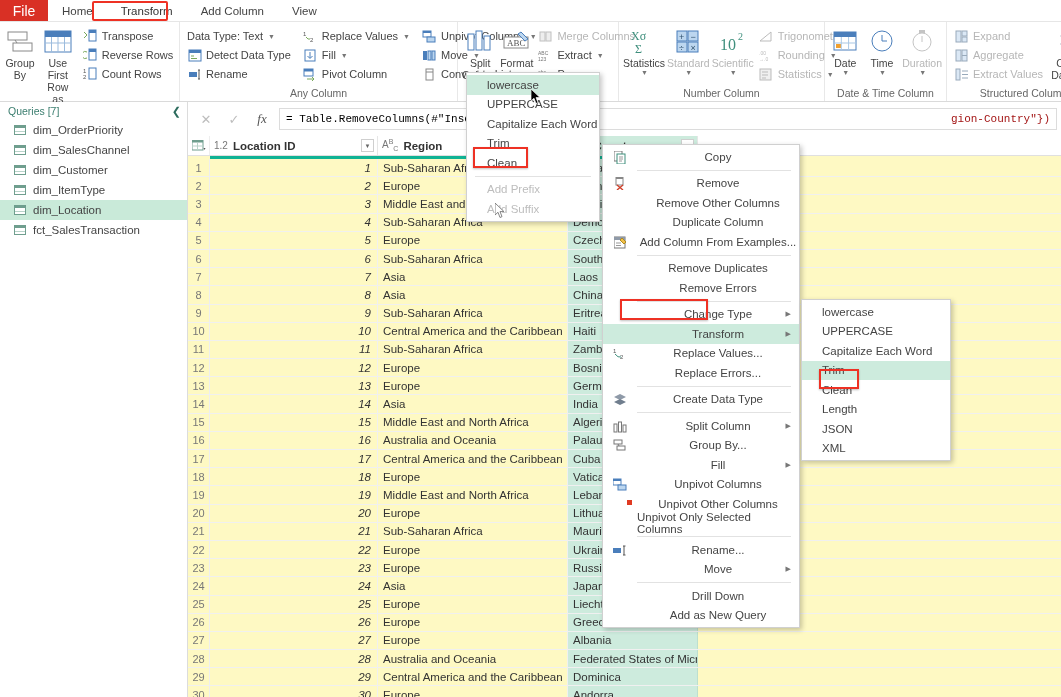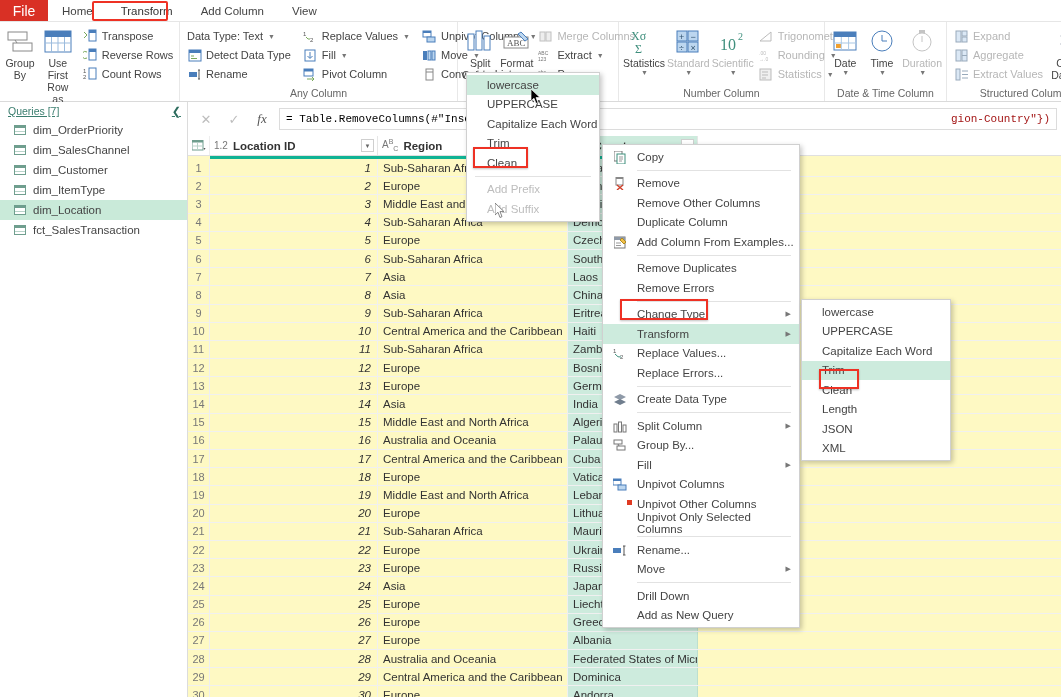--- a/index.html
+++ b/index.html
@@ -39,21 +39,21 @@
            font-size:11px; color:#444; padding:0 3px; white-space:nowrap; }
   .smbtn.dis { color:#b6b6b6; }
   .smbtn .ic { width:15px; height:15px; display:flex; align-items:center;
                justify-content:center; flex:0 0 15px; }
   .caret { font-size:7px; color:#777; margin-left:1px; }
 
   
   .leftpane { position:absolute; left:0; top:102px; width:188px; bottom:0;
               background:#fff; border-right:1px solid #dcdcdc; }
   .qhead { height:18px; display:flex; align-items:center; justify-content:space-between;
-           padding:0 6px 0 8px; font-size:10.5px; color:#3a7d6e;text-decoration:underline; }
+           padding:0 6px 0 8px; font-size:10.5px; color:#3a7d6e; }
   .qchev { color:#2c6b5d; font-size:11px; }
   .qitem { height:20px; display:flex; align-items:center; gap:7px; padding-left:14px;
            font-size:11.5px; color:#444; }
   .qitem.sel { background:#c9ead9; }
   .qicon { width:12px; height:10px; border:1px solid #6f9e8e; background:#fff; position:relative; }
   .qicon::before { content:""; position:absolute; left:0; right:0; top:0; height:2px; background:#6f9e8e; }
   .qicon::after { content:""; position:absolute; left:0; right:0; top:5px; height:1px; background:#b9d3c9; }
 
   
   .fbar { position:absolute; left:188px; top:104px; right:0; height:30px;
@@ -88,21 +88,21 @@
   .gc { display:flex; align-items:center; padding:0 5px; font-size:11.5px; color:#333;
         border-right:1px solid #f0f0f0; overflow:hidden; white-space:nowrap; }
   .gc.numeric { justify-content:flex-end; font-style:italic; padding-right:6px; }
   .gc.hl { background:#cdebdd; border-right:1px solid #bcdfcf; }
 
   
   .menu { position:absolute; background:#fff; border:1px solid #d0d0d0;
           box-shadow:2px 2px 5px rgba(0,0,0,.22); padding:2px 0; z-index:50; }
   .mi { height:19.5px; display:flex; align-items:center; font-size:11.5px; color:#444;
         padding-left:20px; position:relative; }
-  .mi.icons { padding-left:34px; }
+  .mi.icons { padding-left:34px;justify-content:center; }
   .mi.dis { color:#bdbdbd; }
   .mi.hl { background:#cdebdd; }
   .mi .mic { position:absolute; left:9px; width:16px; height:16px; top:2px;
              display:flex; align-items:center; justify-content:center; }
   .mi .arr { position:absolute; right:8px; font-size:7px; color:#777; }
   .msep { height:1px; background:#e2e2e2; margin:3px 8px 3px 34px; }
   .msep.noic { margin-left:8px; }
   .redbox { position:absolute; border:2.5px solid #ee3124; pointer-events:none;
             z-index:60; box-shadow:0 1px 2px rgba(0,0,0,.25); }
 

